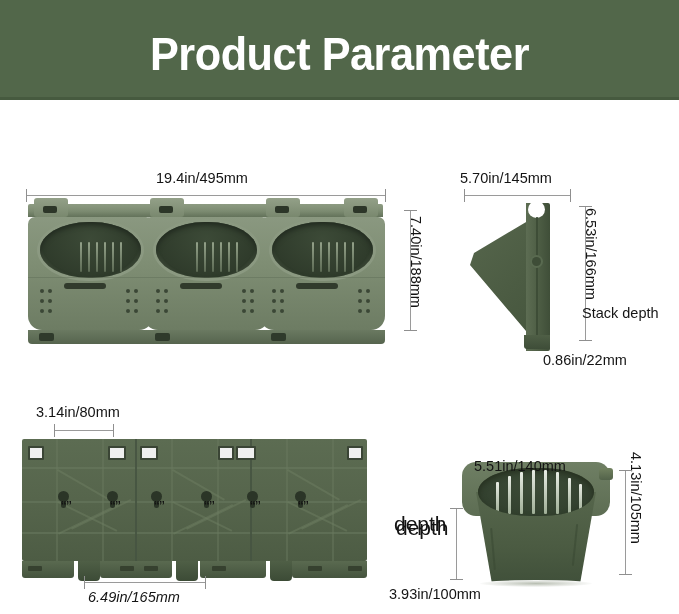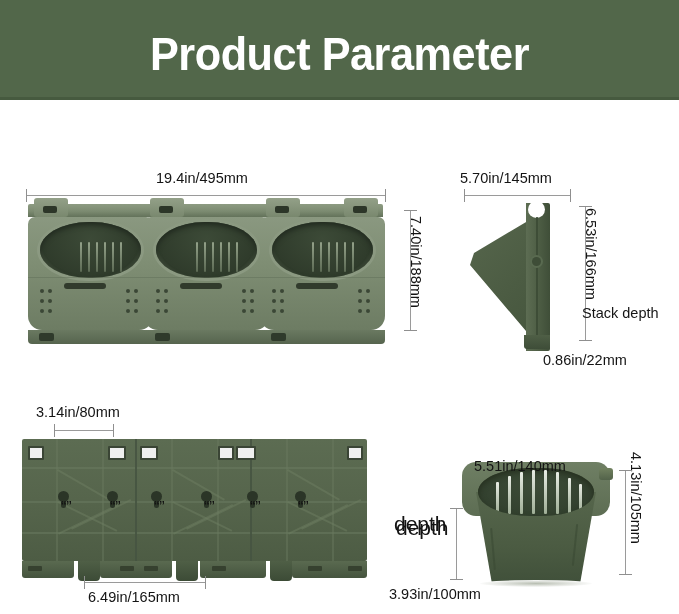--- a/index.html
+++ b/index.html
@@ -428,21 +428,21 @@
 </div>
 
 <div class="dimtxt" style="left:36px;top:404px;">3.14in/80mm</div>
 <div class="hline" style="left:54px;top:430px;width:60px;"></div>
 <div class="tickv" style="left:54px;top:424px;"></div>
 <div class="tickv" style="left:113px;top:424px;"></div>
 
 <div class="hline" style="left:84px;top:582px;width:122px;"></div>
 <div class="tickv" style="left:84px;top:576px;"></div>
 <div class="tickv" style="left:205px;top:576px;"></div>
-<div class="dimtxt" style="left:88px;top:589px;">6.49in/165mm</div>
+<div class="dimtxt" style="left:88px;top:589px;font-style:italic;">6.49in/165mm</div>
 
 <div class="dimtxt big" style="left:394px;top:512px;">depth</div>
 <div class="vline" style="left:456px;top:508px;height:72px;"></div>
 <div class="tickh" style="left:450px;top:508px;"></div>
 <div class="tickh" style="left:450px;top:579px;"></div>
 
 <div class="art" style="left:462px;top:462px;">
   <div class="pot">
     <div class="rim"></div>
     <div class="bowl"></div>

